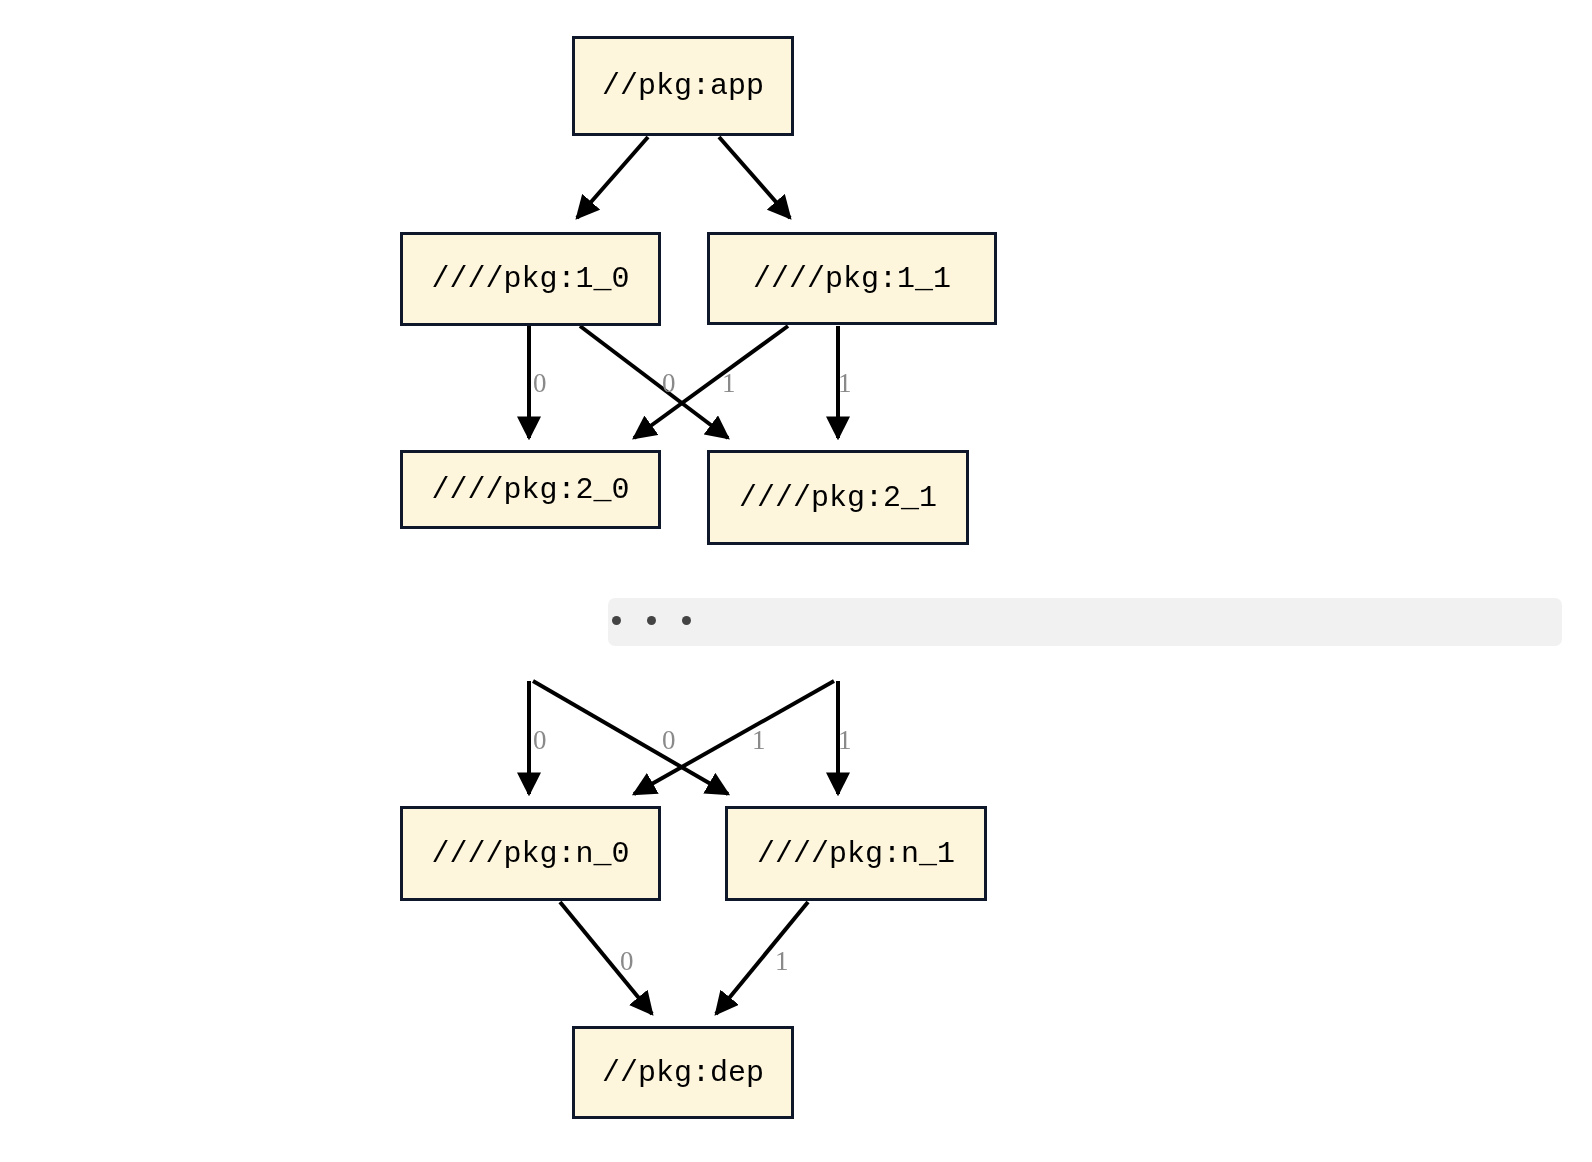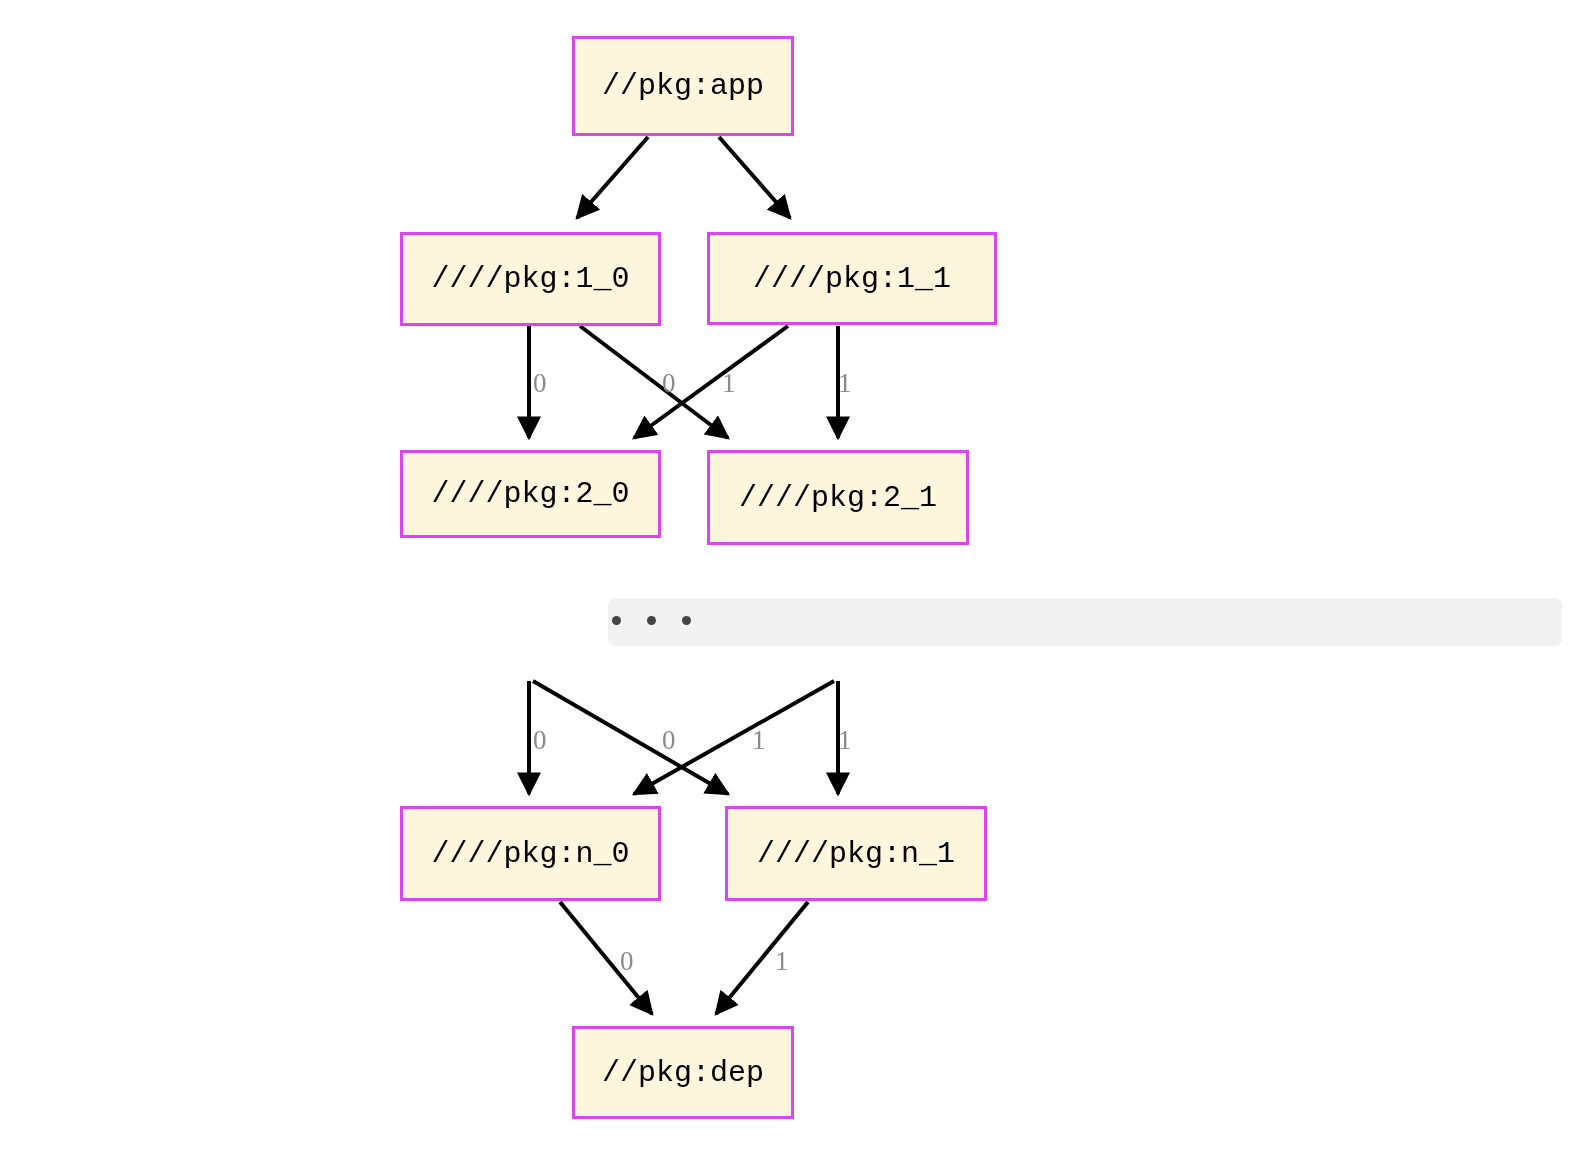--- a/index.html
+++ b/index.html
@@ -18,21 +18,21 @@
     position: absolute;
     left: 0;
     top: 0;
     width: 1592px;
     height: 1162px;
   }
   .node-box {
     position: absolute;
     box-sizing: border-box;
     background: #fdf6dc;
-    border: 3px solid #d946ef;
+    border: 3px solid #0f172a;
     display: flex;
     align-items: center;
     justify-content: center;
     font-family: "Liberation Mono", "DejaVu Sans Mono", monospace;
     font-size: 30px;
     color: #000000;
     letter-spacing: 0px;
     white-space: nowrap;
   }
   .edge-label {
@@ -106,21 +106,21 @@
   </div>
 
   <div class="node-box" style="left:400px; top:232px; width:261px; height:94px;">
     <span>////pkg:1_0</span>
   </div>
 
   <div class="node-box" style="left:707px; top:232px; width:290px; height:93px;">
     <span>////pkg:1_1</span>
   </div>
 
-  <div class="node-box" style="left:400px; top:450px; width:261px; height:88px;">
+  <div class="node-box" style="left:400px; top:450px; width:261px; height:79px;">
     <span>////pkg:2_0</span>
   </div>
 
   <div class="node-box" style="left:707px; top:450px; width:262px; height:95px;">
     <span>////pkg:2_1</span>
   </div>
 
   <div class="node-box" style="left:400px; top:806px; width:261px; height:95px;">
     <span>////pkg:n_0</span>
   </div>

